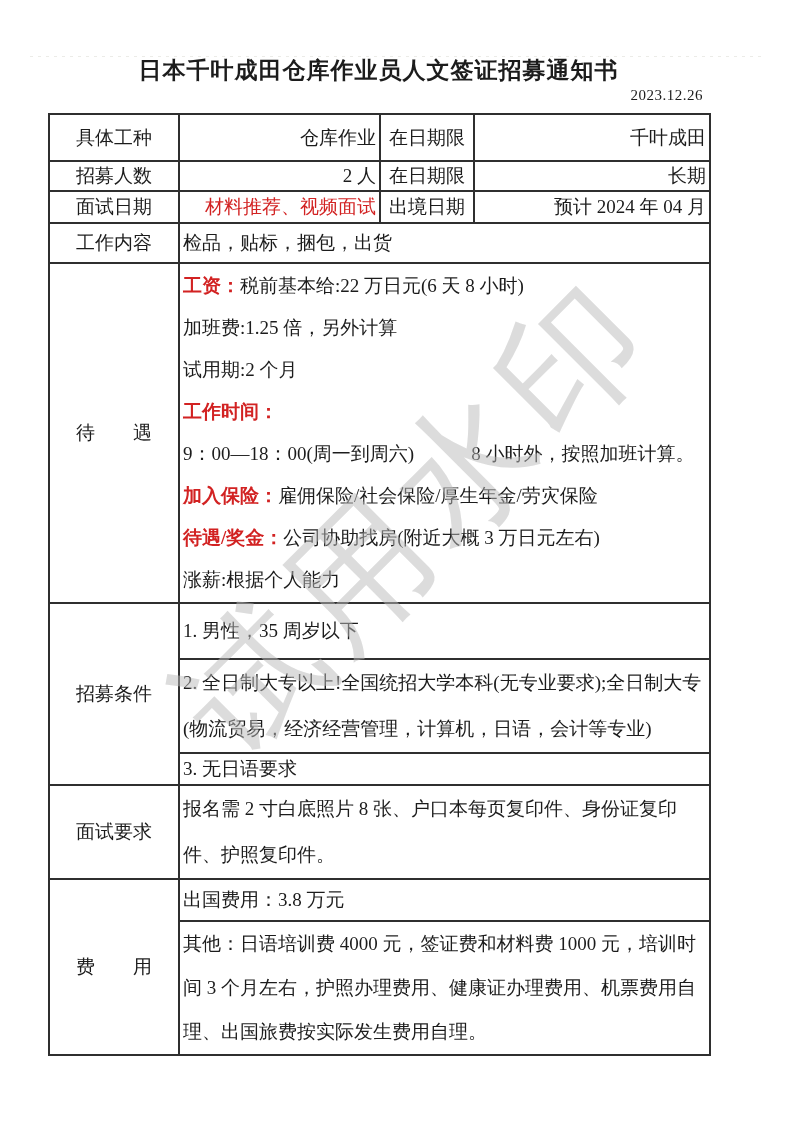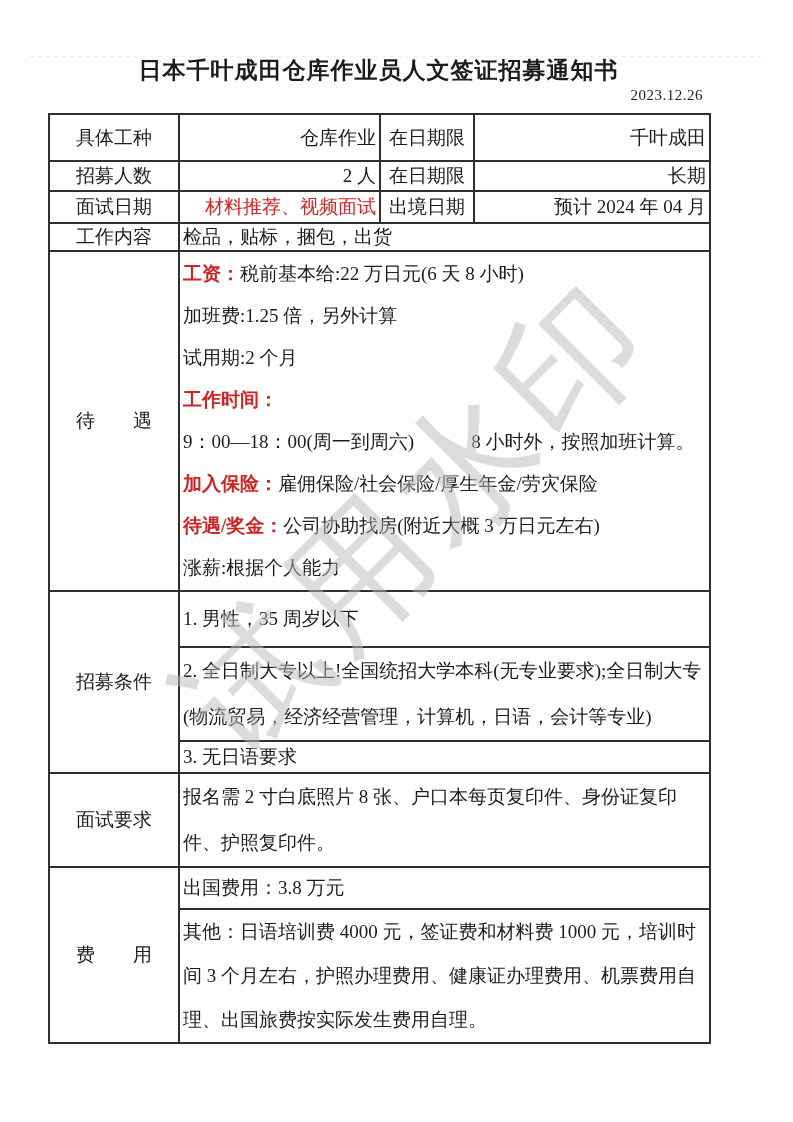--- a/index.html
+++ b/index.html
@@ -13,21 +13,21 @@
     font-size:23px;font-weight:bold;letter-spacing:1px;}
   .date{position:absolute;top:87px;left:48px;width:655px;text-align:right;font-size:15px;letter-spacing:.5px;}
   table.tbl{position:absolute;left:48px;top:113px;width:661px;border-collapse:collapse;
     table-layout:fixed;font-size:19px;}
   table.tbl td{border:2px solid var(--border-color,#2f2f2f);padding:0 3px;vertical-align:middle;overflow:hidden;}
   td.lbl{text-align:center;}
   td.val{text-align:right;}
   td.left{text-align:left;padding-left:4px;}
   .red{color:var(--accent-red,#d22222);}
   .redbold{color:var(--accent-red,#d22222);font-weight:bold;margin-top:12px;}
-  tr.r1{height:47px;} tr.r2{height:30px;} tr.r3{height:32px;} tr.r4{height:28px;}
+  tr.r1{height:47px;} tr.r2{height:30px;} tr.r3{height:32px;} tr.r4{height:40px;}
   tr.r5{height:340px;} tr.r6a{height:56px;} tr.r6b{height:92px;} tr.r6c{height:32px;}
   tr.r7{height:90px;} tr.r8a{height:42px;} tr.r8b{height:132px;}
   td.t-cell{vertical-align:middle;padding:4px 2px 4px 4px;}
   .t-line{height:42px;line-height:42px;white-space:nowrap;}
   td.wrap2{line-height:46px;padding-top:2px;padding-bottom:2px;}
   td.wrap3{line-height:44px;vertical-align:top;padding-top:4px;}
   td.no-b{border-bottom:none;}
   .watermark{
     position:absolute;left:120px;top:430px;width:570px;text-align:center;
     font-size:140px;line-height:1.4;color:var(--watermark-color,#bbbbbb);opacity:.5;

